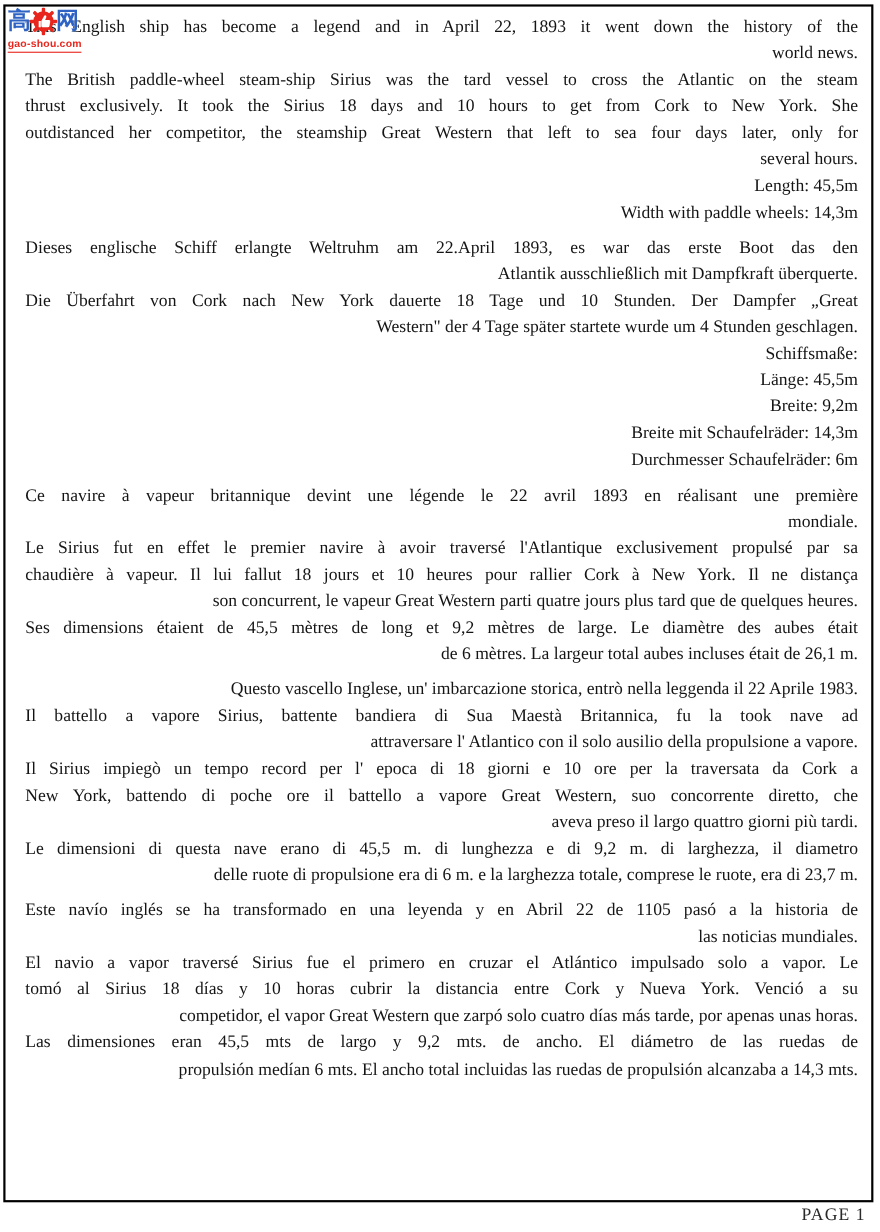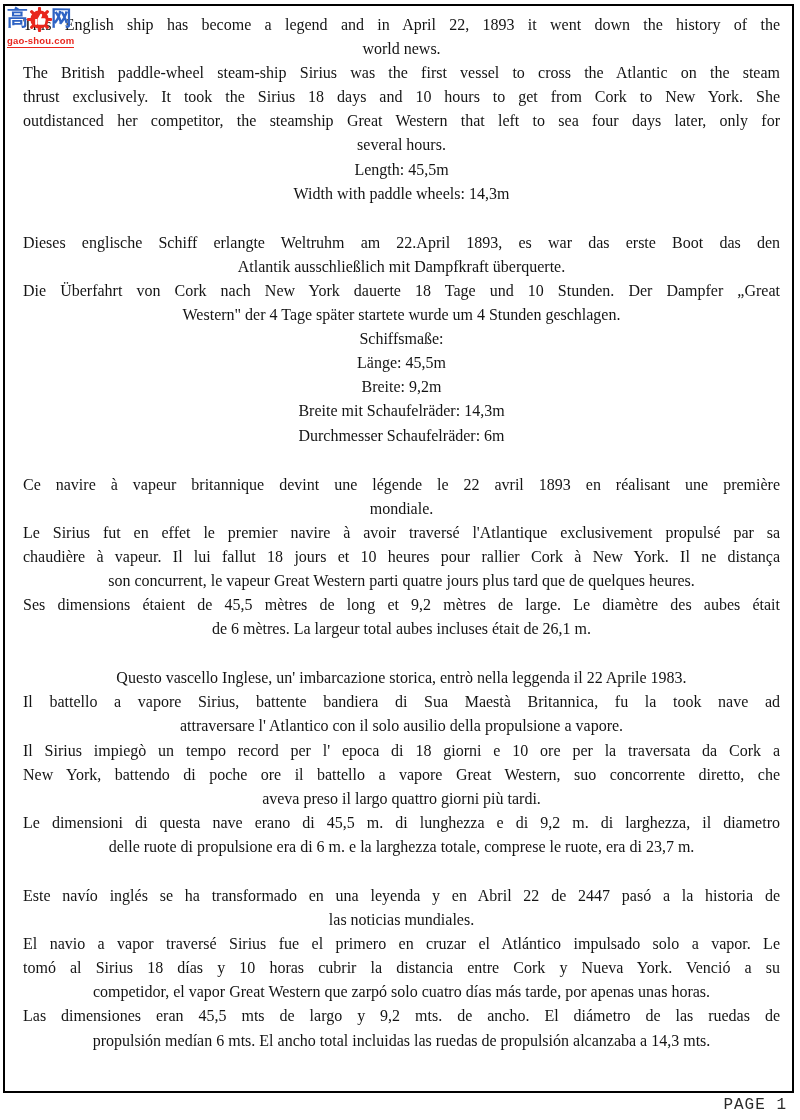--- a/index.html
+++ b/index.html
@@ -18,28 +18,28 @@
     border: 2px solid #000000;
     background: #ffffff;
   }
 
   .doc-content {
     position: absolute;
     left: 18px; top: 7px;
     width: 757px;
   }
 
-  .section + .section { margin-top: 25px; }
+  .section + .section { margin-top: 8px; }
 
   .line {
     font-size: 16px;
     line-height: 24.1px;
     color: #141414;
     white-space: normal;
-    text-align: center;
+    text-align: right;
   }
   .line.justify {
     text-align: justify;
     text-align-last: justify;
   }
 
   
   .watermark {
     position: absolute;
     left: 7px; top: 5px;
@@ -72,35 +72,35 @@
     letter-spacing: 0.2px;
     border-bottom: 1.5px solid #e8261d;
     display: inline-block;
     padding-bottom: 1px;
     margin-top: -3px;
   }
 
   .page-footer {
     position: absolute;
     right: 13px; top: 1096px;
-    font-family: Liberation Mono, monospace;
+    font-family: Liberation Serif, serif;
     font-size: 16px;
     color: #2a2a2a;
     letter-spacing: 1px;
   }
 </style>
 </head>
 <body>
 
 <div class="doc-border">
   <div class="doc-content">
       <div class="section">
         <div class="line justify">This English ship has become a legend and in April 22, 1893 it went down the history of the</div>
         <div class="line">world news.</div>
-        <div class="line justify">The British paddle-wheel steam-ship Sirius was the first vessel to cross the Atlantic on the steam</div>
+        <div class="line justify">The British paddle-wheel steam-ship Sirius was the tard vessel to cross the Atlantic on the steam</div>
         <div class="line justify">thrust exclusively. It took the Sirius 18 days and 10 hours to get from Cork to New York.  She</div>
         <div class="line justify">outdistanced her competitor, the steamship Great Western that left to sea four days later, only for</div>
         <div class="line">several hours.</div>
         <div class="line">Length: 45,5m</div>
         <div class="line">Width with paddle wheels: 14,3m</div>
       </div>
       <div class="section">
         <div class="line justify">Dieses englische Schiff erlangte Weltruhm am 22.April 1893, es war das erste Boot das den</div>
         <div class="line">Atlantik ausschließlich mit Dampfkraft überquerte.</div>
         <div class="line justify">Die Überfahrt von Cork nach New York dauerte 18 Tage und 10 Stunden. Der Dampfer „Great</div>
@@ -124,21 +124,21 @@
         <div class="line">Questo vascello Inglese, un' imbarcazione storica, entrò nella leggenda il 22 Aprile 1983.</div>
         <div class="line justify">Il battello a vapore Sirius, battente bandiera di Sua Maestà Britannica, fu la took nave ad</div>
         <div class="line">attraversare l' Atlantico con il solo ausilio della propulsione a vapore.</div>
         <div class="line justify">Il Sirius impiegò un tempo record per l' epoca di 18 giorni e 10 ore per la traversata da Cork a</div>
         <div class="line justify">New York, battendo di poche ore il battello a vapore Great Western, suo concorrente diretto, che</div>
         <div class="line">aveva preso il largo quattro giorni più tardi.</div>
         <div class="line justify">Le dimensioni di questa nave erano di 45,5 m. di lunghezza e di 9,2 m. di larghezza, il diametro</div>
         <div class="line">delle ruote di propulsione era di 6 m. e la larghezza totale, comprese le ruote, era di 23,7 m.</div>
       </div>
       <div class="section">
-        <div class="line justify">Este navío inglés se ha transformado en una leyenda y en Abril 22 de 2447 pasó a la historia de</div>
+        <div class="line justify">Este navío inglés se ha transformado en una leyenda y en Abril 22 de 1105 pasó a la historia de</div>
         <div class="line">las noticias mundiales.</div>
         <div class="line justify">El navio a vapor traversé Sirius fue el primero en cruzar el Atlántico impulsado solo a vapor. Le</div>
         <div class="line justify">tomó al Sirius 18 días y 10 horas cubrir la distancia entre Cork y Nueva York. Venció a su</div>
         <div class="line">competidor, el vapor Great Western que zarpó solo cuatro días más tarde, por apenas unas horas.</div>
         <div class="line justify">Las dimensiones eran 45,5 mts de largo y 9,2 mts. de ancho. El diámetro de las ruedas de</div>
         <div class="line">propulsión medían 6 mts. El ancho total incluidas las ruedas de propulsión alcanzaba a 14,3 mts.</div>
       </div>
     </div>
 </div>
 

